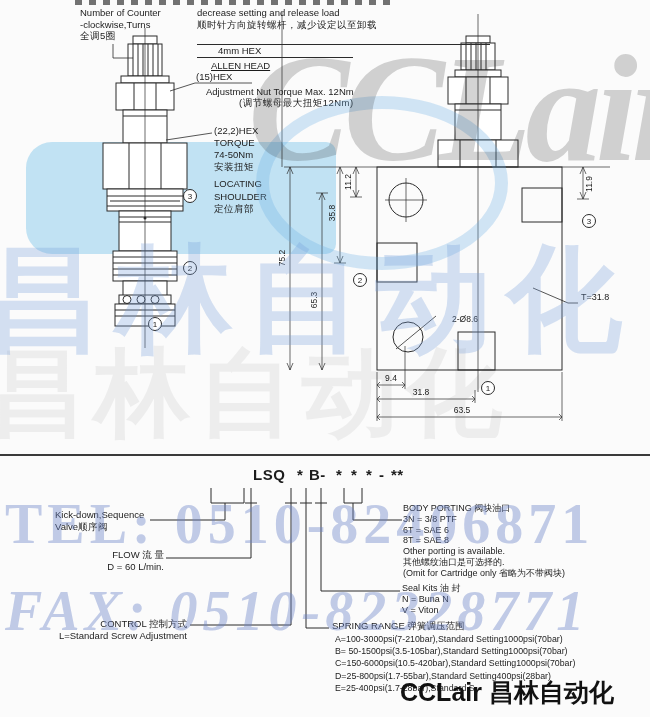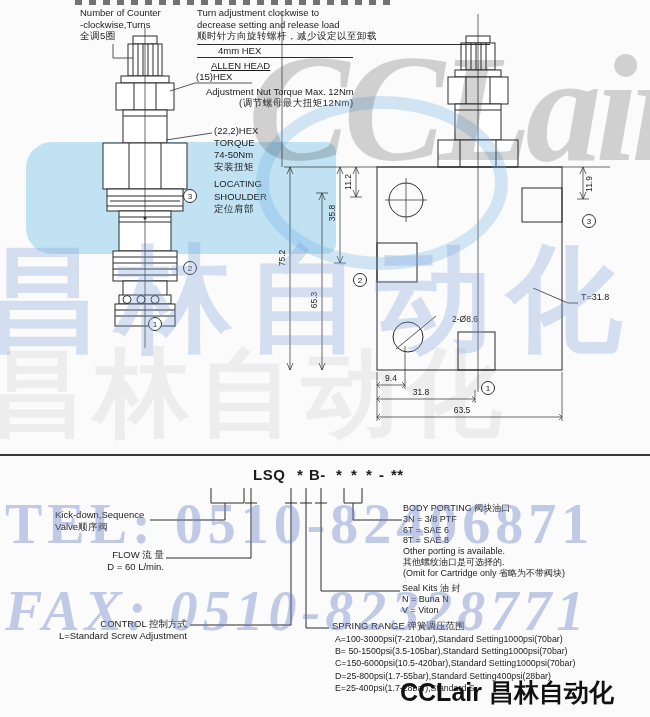--- a/index.html
+++ b/index.html
@@ -158,21 +158,20 @@
   </g>
 </svg>
 
 <div class="abs note" style="left:80px;top:7px;">
   <div>Number of Counter</div>
   <div>-clockwise,Turns</div>
   <div class="note-cn">全调5圈</div>
 </div>
 
 <div class="abs note" style="left:197px;top:7px;">
-  <div>Turn adjustment clockwise to</div>
   <div>decrease setting and release load</div>
   <div class="note-cn">顺时针方向旋转螺杆，减少设定以至卸载</div>
 </div>
 <div class="abs" style="left:197px;top:44px;width:293px;height:1px;background:#2b2b2b;z-index:4;"></div>
 <div class="abs" style="left:197px;top:57px;width:156px;height:1px;background:#2b2b2b;z-index:4;"></div>
 
 <div class="abs note" style="left:218px;top:45px;">
   <div>4mm HEX</div>
   <div style="margin-left:-7px;margin-top:3px;text-decoration:underline;">ALLEN HEAD</div>
 </div>

